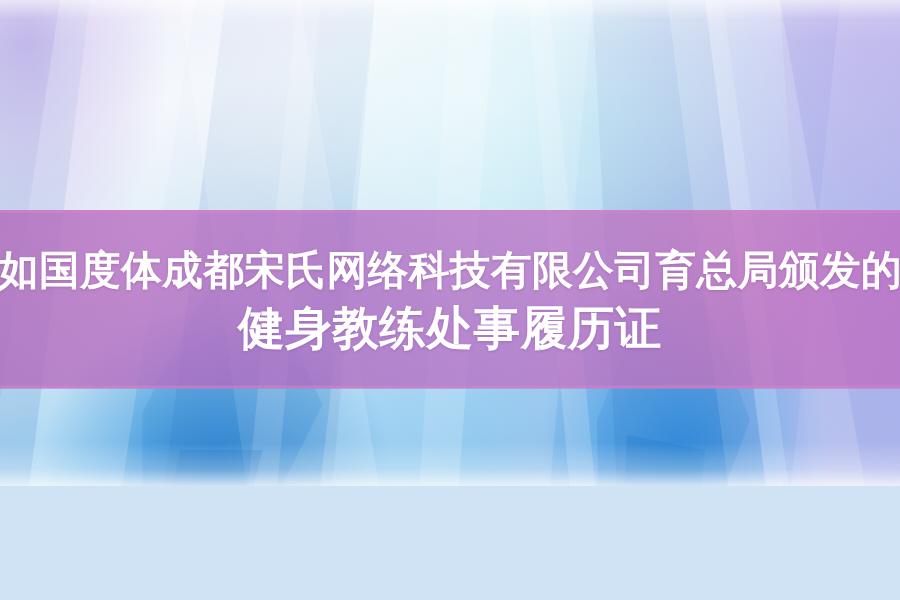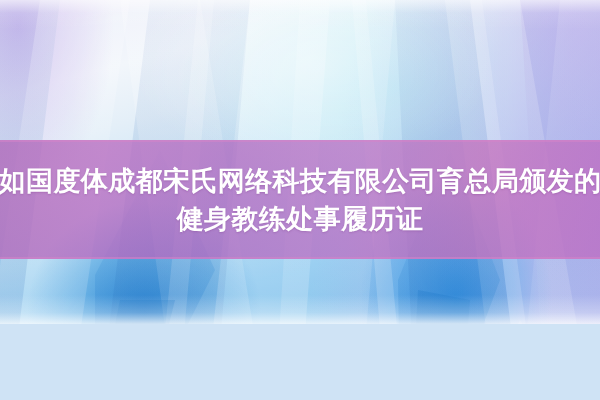--- a/index.html
+++ b/index.html
@@ -113,21 +113,21 @@
   .headline{
     color:#ffffff;
     font-weight:bold;
     font-size:27px;
     line-height:34px;
     letter-spacing:0.4px;
     white-space:nowrap;
     text-align:center;
     text-shadow:0 1px 2px rgba(120,50,130,0.28);
   }
-  .headline.line2{font-size:27px;text-align:right;}
+  .headline.line2{font-size:31px;text-align:right;}
 </style>
 </head>
 <body>
 
 <div id="banner">
 
   <div class="layer" id="base-gradient"></div>
   <div class="layer" id="cyan-bloom"></div>
   <div class="layer" id="lavender-right"></div>
   <div class="layer" id="lavender-left"></div>

